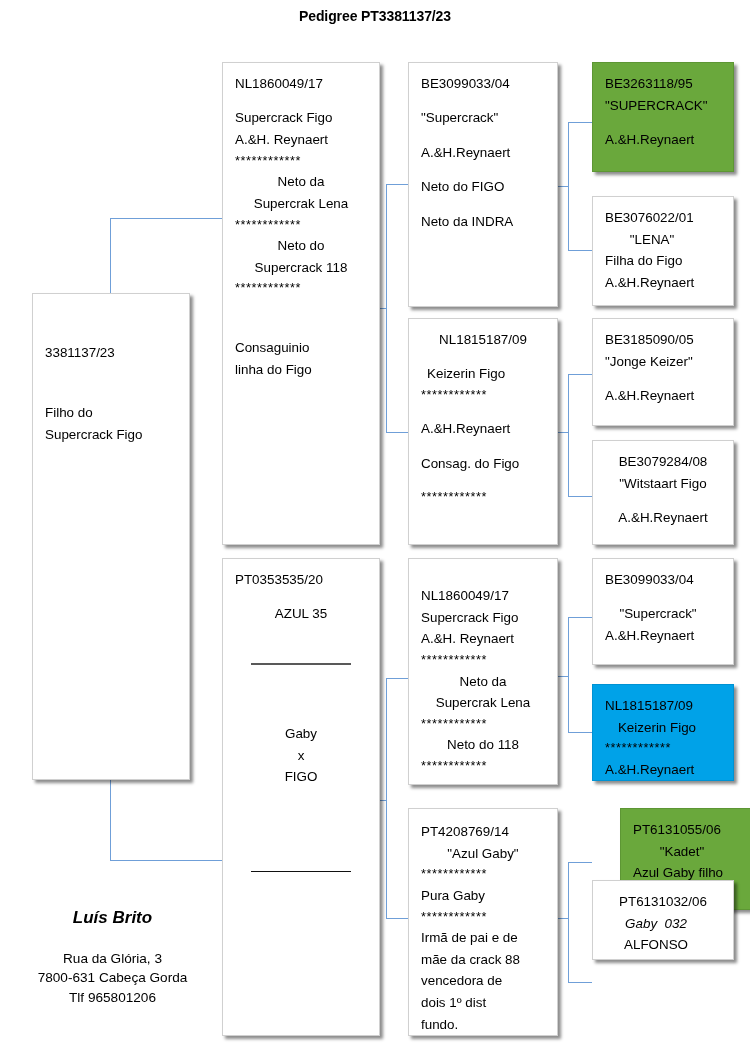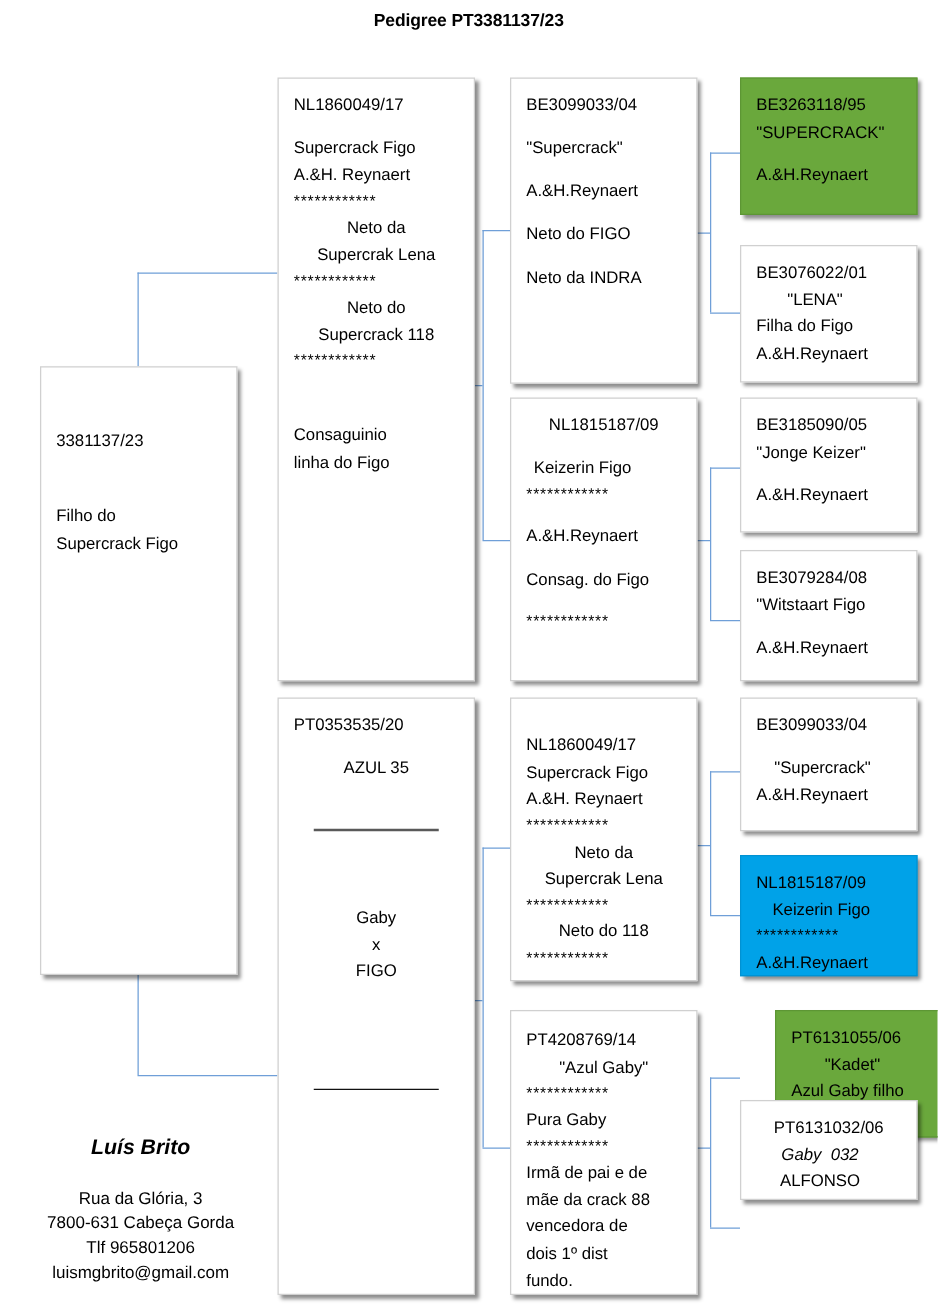--- a/index.html
+++ b/index.html
@@ -232,21 +232,21 @@
     <div class="ln">A.&amp;H.Reynaert</div>
   </div>
 
   <div class="box" style="left:592px; top:318px; width:142px; height:108px;">
     <div class="ln">BE3185090/05</div>
     <div class="ln">"Jonge Keizer"</div>
     <div class="sp"></div>
     <div class="ln">A.&amp;H.Reynaert</div>
   </div>
 
-  <div class="box" style="left:592px; top:440px; width:142px; height:105px;">
+  <div class="box" style="left:592px; top:440px; width:142px; height:105px;text-align:center;">
     <div class="ln">BE3079284/08</div>
     <div class="ln">"Witstaart Figo</div>
     <div class="sp"></div>
     <div class="ln">A.&amp;H.Reynaert</div>
   </div>
 
   <div class="box" style="left:592px; top:558px; width:142px; height:107px;">
     <div class="ln">BE3099033/04</div>
     <div class="sp"></div>
     <div class="ln ctr" style="padding-right:10px;">"Supercrack"</div>
@@ -272,16 +272,15 @@
     <div class="ln ctr" style="padding-right:14px;font-style:italic;">Gaby  032</div>
     <div class="ln ctr" style="padding-right:14px;">ALFONSO</div>
     <div class="ln ctr" style="padding-right:14px;">X</div>
   </div>
 
   <div class="footer">
     <div class="name">Luís Brito</div>
     <div>Rua da Glória, 3</div>
     <div>7800-631 Cabeça Gorda</div>
     <div>Tlf 965801206</div>
-    <div>luismgbrito@gmail.com</div>
   </div>
 
 </div>
 
 </body></html>

